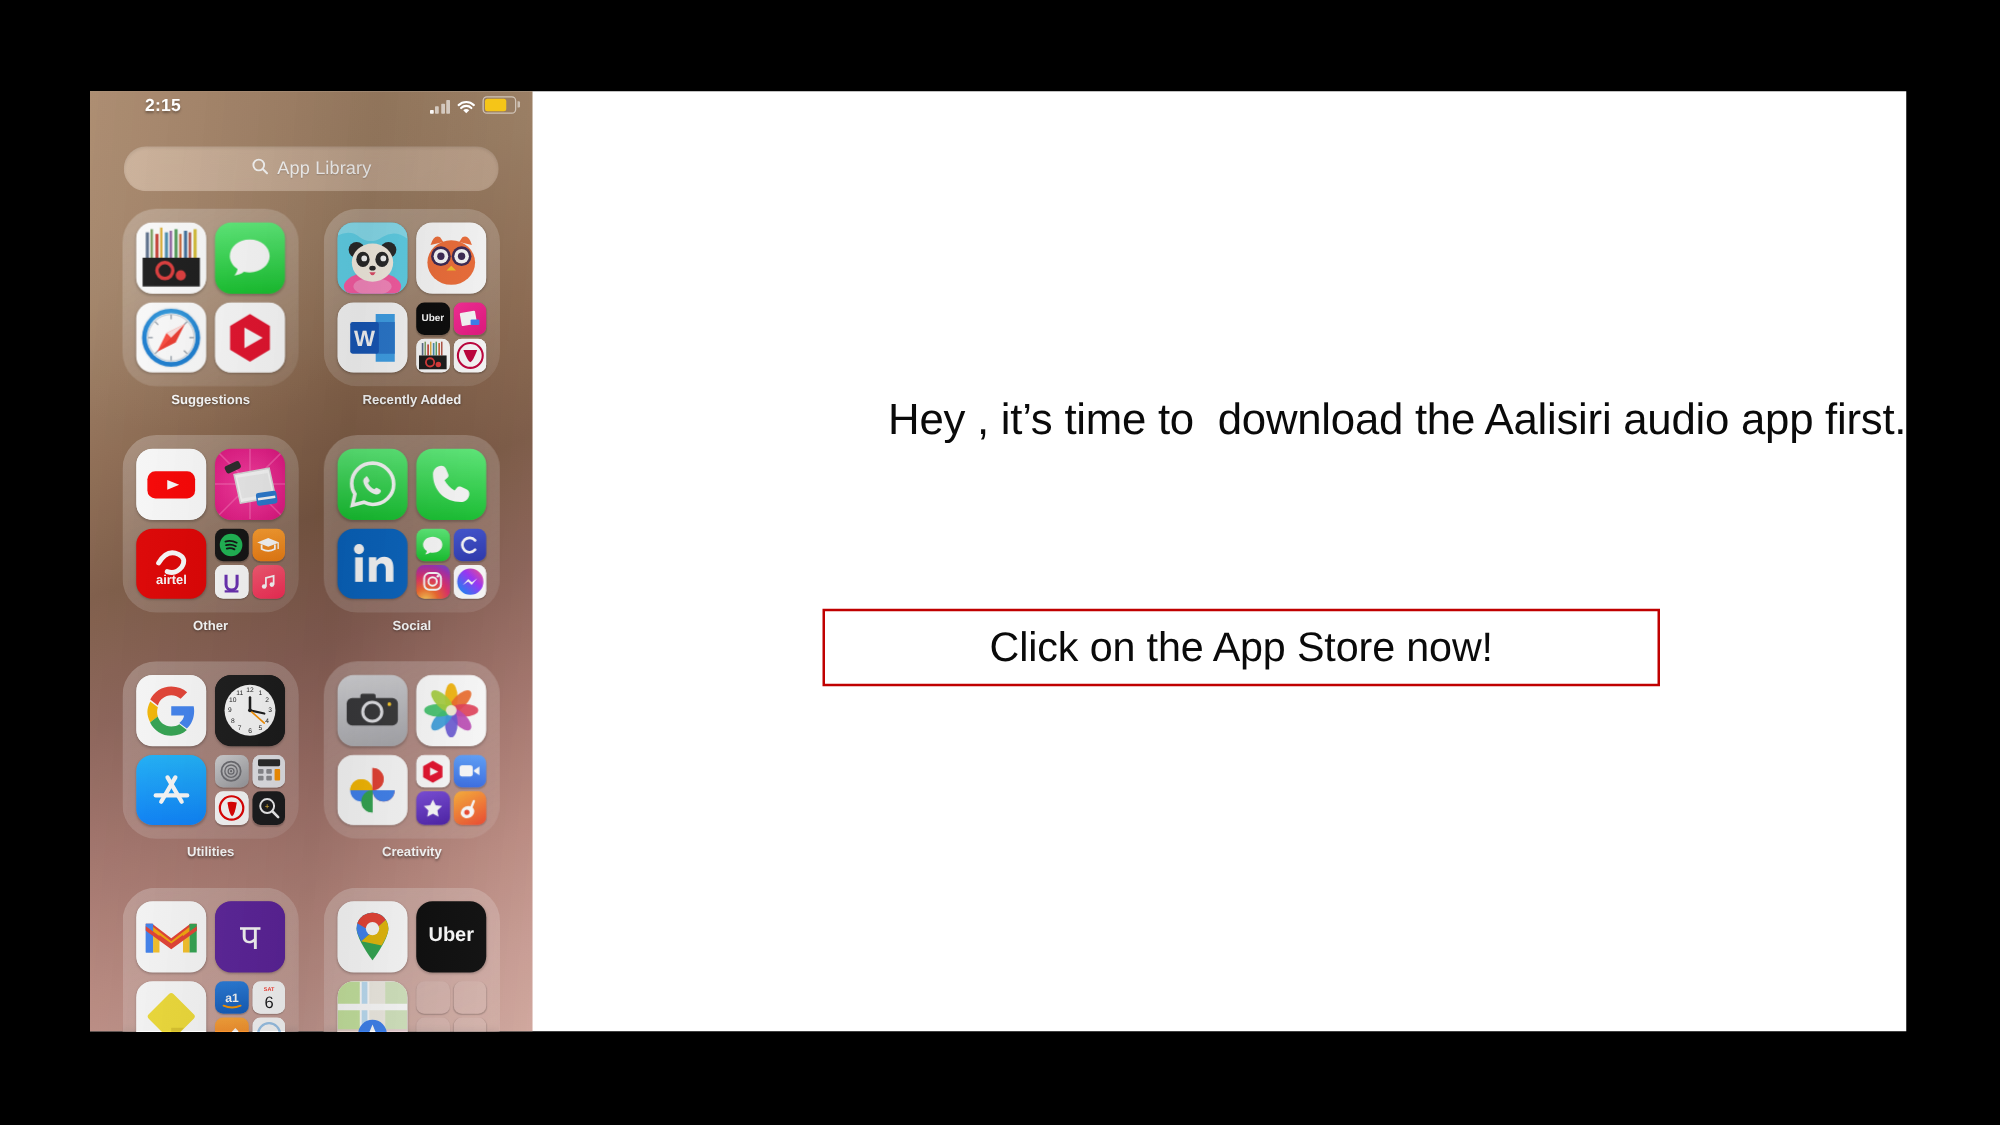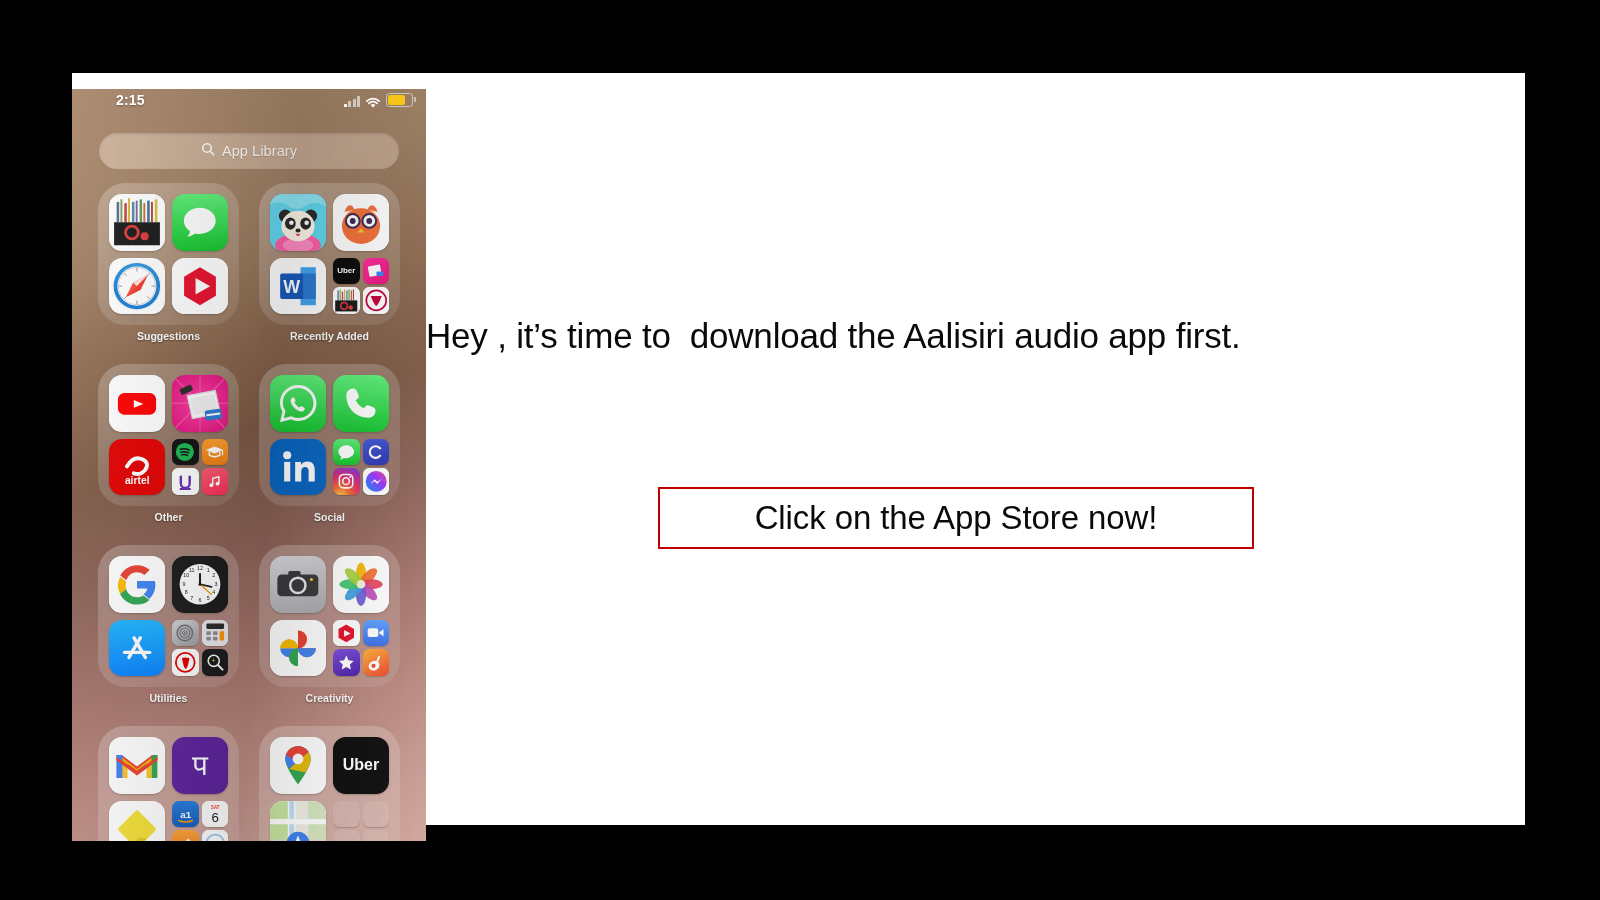--- a/index.html
+++ b/index.html
@@ -8,21 +8,21 @@
   #stage{position:relative;width:1600px;height:900px;background:#000;}
 
   
   #slide{
     position:absolute;left:72px;top:73px;width:1453px;height:752px;
     background:#ffffff;
   }
 
   
   #phone{
-    position:absolute;left:0px;top:16px;width:354px;height:752px;
+    position:absolute;left:0px;top:0px;width:354px;height:752px;
     overflow:hidden;
     background:
       radial-gradient(120% 60% at 20% 0%, #a8866a 0%, rgba(168,134,106,0) 60%),
       linear-gradient(160deg,#a98a6b 0%,#9d7f63 18%,#8d6a50 34%,#7d5a45 46%,#8c6257 58%,#a5756c 70%,#bb8a80 82%,#c79a91 92%,#cfa49a 100%);
   }
   #phone::after{
     content:"";position:absolute;inset:0;
     background:linear-gradient(95deg, rgba(255,255,255,.06) 0%, rgba(0,0,0,.12) 55%, rgba(255,255,255,.05) 100%);
     pointer-events:none;
   }
@@ -73,27 +73,27 @@
        box-shadow:0 1px 2px rgba(0,0,0,.22);}
   
   .mini{display:grid;grid-template-columns:1fr 1fr;grid-template-rows:1fr 1fr;gap:3px;width:100%;height:100%;}
   .mini .app{border-radius:6.5px;box-shadow:0 1px 1px rgba(0,0,0,.2);}
 
   .app svg,.app .g{display:block;}
   .w{background:#fff}
 
   
   .copy{position:absolute;left:354px;top:0;right:0;bottom:0;}
-  .line{position:absolute;width:100%;text-align:left;color:#0a0a0a;
+  .line{position:absolute;width:100%;text-align:right;color:#0a0a0a;
         font-family:"Liberation Sans Narrow","Liberation Sans",sans-serif;
         font-stretch:condensed;font-weight:400;letter-spacing:-.2px;white-space:pre;}
   #line1{top:243px;font-size:35px;}
   #line2{top:311px;font-size:35px;}
 
-  .cta-box{position:absolute;left:232px;top:414px;width:596px;height:62px;
+  .cta-box{position:absolute;left:232px;top:414px;width:670px;height:62px;
            border:2.5px solid #c00000;background:#fff;box-sizing:border-box;
            display:flex;align-items:center;justify-content:center;}
   .cta-text{font-family:"Liberation Sans Narrow","Liberation Sans",sans-serif;font-stretch:condensed;
             font-size:33px;color:#0a0a0a;letter-spacing:-.1px;}
 </style>
 </head>
 <body>
 
 <div id="stage">
 

